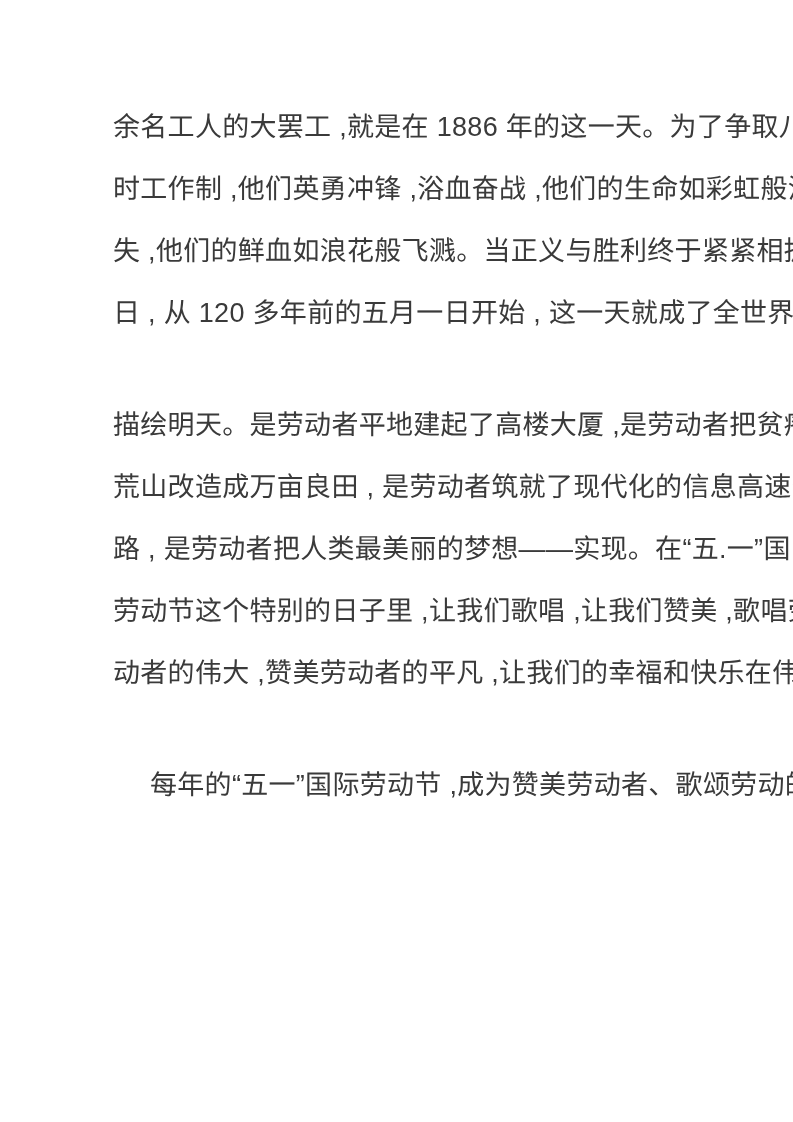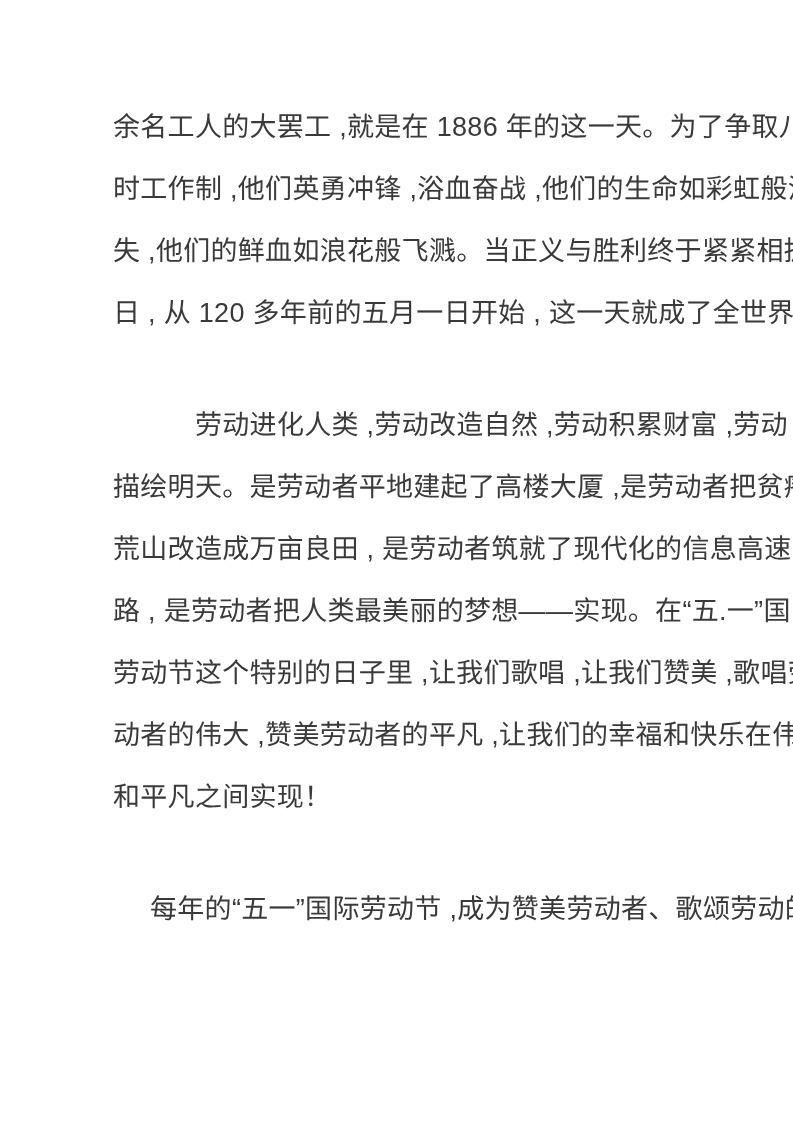--- a/index.html
+++ b/index.html
@@ -46,25 +46,23 @@
 
 <div class="page">
   <div class="content" style="color: rgb(58, 58, 58);">
       <div class="para">
         <div class="line">余名工人的大罢工 ,就是在 1886 年的这一天。为了争取八小</div>
         <div class="line">时工作制 ,他们英勇冲锋 ,浴血奋战 ,他们的生命如彩虹般消</div>
         <div class="line">失 ,他们的鲜血如浪花般飞溅。当正义与胜利终于紧紧相拥之</div>
         <div class="line">日 , 从 120 多年前的五月一日开始 , 这一天就成了全世界劳</div>
       </div>
       <div class="para">
-        <div class="line" style="text-indent: 82px;">劳动进化人类 ,劳动改造自然 ,劳动积累财富 ,劳动</div>
         <div class="line">描绘明天。是劳动者平地建起了高楼大厦 ,是劳动者把贫瘠的</div>
         <div class="line">荒山改造成万亩良田 , 是劳动者筑就了现代化的信息高速公</div>
         <div class="line">路 , 是劳动者把人类最美丽的梦想——实现。在“五.一”国际</div>
         <div class="line">劳动节这个特别的日子里 ,让我们歌唱 ,让我们赞美 ,歌唱劳</div>
         <div class="line">动者的伟大 ,赞美劳动者的平凡 ,让我们的幸福和快乐在伟大</div>
-        <div class="line">和平凡之间实现！</div>
       </div>
       <div class="para">
         <div class="line" style="text-indent: 37px;">每年的“五一”国际劳动节 ,成为赞美劳动者、歌颂劳动的</div>
       </div>
     </div>
 </div>
 
 </body></html>

